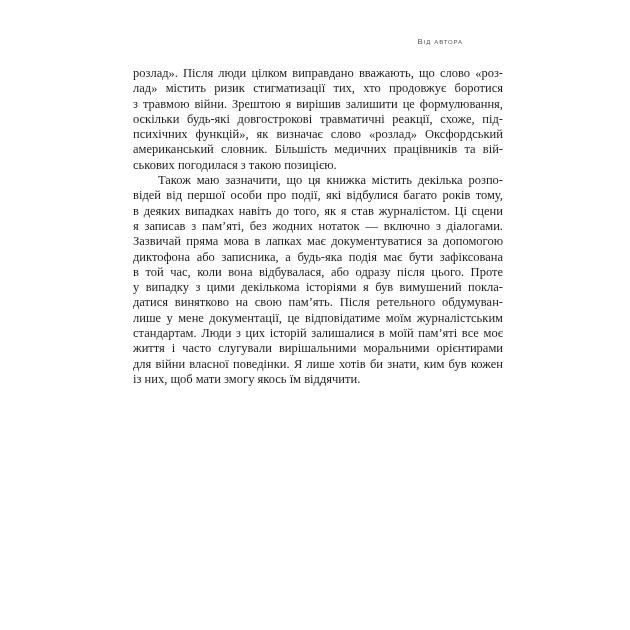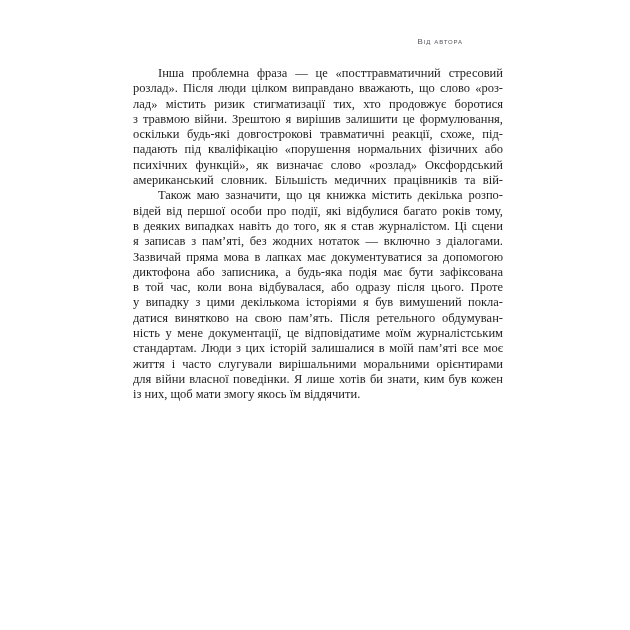--- a/index.html
+++ b/index.html
@@ -59,39 +59,38 @@
     text-align-last: left;
   }
 </style>
 </head>
 <body>
 
 <div class="page">
   <div class="running-head">Від автора</div>
   <div class="text-block" id="text-block">
       <div class="paragraph">
-        <div class="line para-start">Інша проблемна фраза — це «посттравматичний стресовий</div>
         <div class="line">розлад». Після люди цілком виправдано вважають, що слово «роз-</div>
         <div class="line">лад» містить ризик стигматизації тих, хто продовжує боротися</div>
         <div class="line">з травмою війни. Зрештою я вирішив залишити це формулювання,</div>
         <div class="line">оскільки будь-які довгострокові травматичні реакції, схоже, під-</div>
-        <div class="line">падають під кваліфікацію «порушення нормальних фізичних або</div>
         <div class="line">психічних функцій», як визначає слово «розлад» Оксфордський</div>
         <div class="line">американський словник. Більшість медичних працівників та вій-</div>
+        <div class="line para-end">ськових погодилася з такою позицією.</div>
       </div>
       <div class="paragraph">
         <div class="line para-start">Також маю зазначити, що ця книжка містить декілька розпо-</div>
         <div class="line">відей від першої особи про події, які відбулися багато років тому,</div>
         <div class="line">в деяких випадках навіть до того, як я став журналістом. Ці сцени</div>
         <div class="line">я записав з пам’яті, без жодних нотаток — включно з діалогами.</div>
         <div class="line">Зазвичай пряма мова в лапках має документуватися за допомогою</div>
         <div class="line">диктофона або записника, а будь-яка подія має бути зафіксована</div>
         <div class="line">в той час, коли вона відбувалася, або одразу після цього. Проте</div>
         <div class="line">у випадку з цими декількома історіями я був вимушений покла-</div>
         <div class="line">датися винятково на свою пам’ять. Після ретельного обдумуван-</div>
-        <div class="line">ність у мене документації, це відповідатиме моїм журналістським</div>
+        <div class="line">лише у мене документації, це відповідатиме моїм журналістським</div>
         <div class="line">стандартам. Люди з цих історій залишалися в моїй пам’яті все моє</div>
         <div class="line">життя і часто слугували вирішальними моральними орієнтирами</div>
         <div class="line">для війни власної поведінки. Я лише хотів би знати, ким був кожен</div>
         <div class="line para-end">із них, щоб мати змогу якось їм віддячити.</div>
       </div>
     </div>
 </div>
 
 </body></html>

